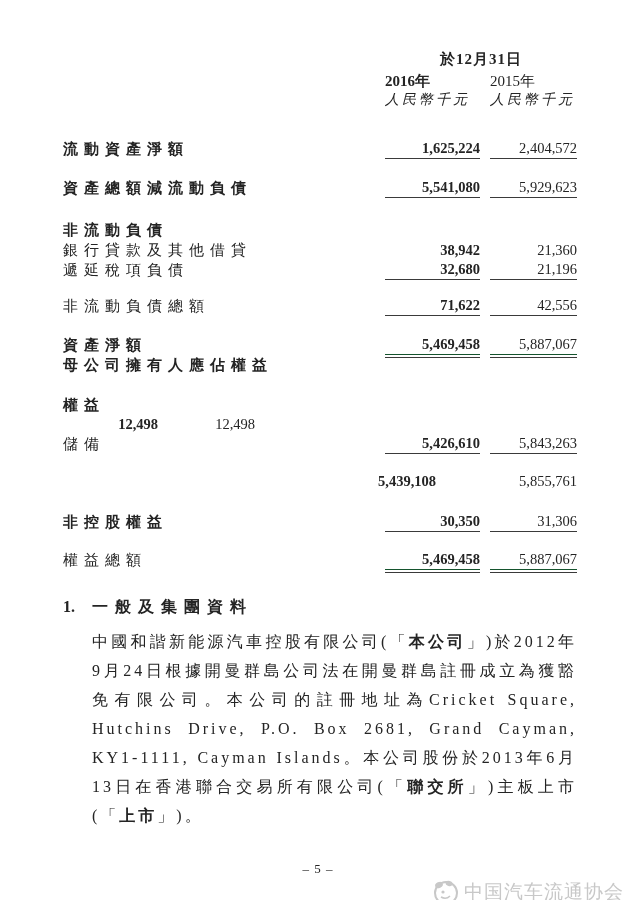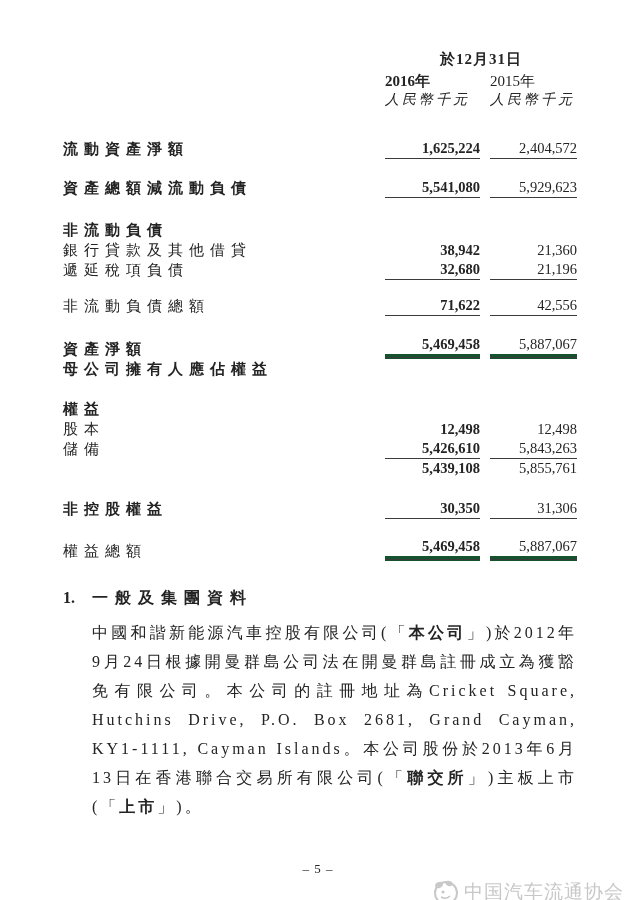--- a/index.html
+++ b/index.html
@@ -38,32 +38,32 @@
   }
   .frow.sect .lbl{font-weight:bold;}
   .frow.boldlbl .lbl{font-weight:bold;}
   .val{
     width:95px;text-align:right;font-size:14.5px;line-height:18px;
     padding-bottom:1px;white-space:nowrap;
   }
   .val.c2{width:87px;margin-left:10px;}
   .val.v16{font-weight:bold;}
   .rule-s{border-bottom:1px solid #3a3a3a;}
-  .rule-d{border-bottom:5px solid #14532d;position:relative;}
+  .rule-d{border-bottom:1px solid #14532d;position:relative;}
   .rule-d::after{
     content:"";position:absolute;left:0;right:0;bottom:-4px;
     border-bottom:1px solid #3a3a3a;
   }
   .mt-r0{margin-top:30px;}
   .mt-r1{margin-top:19px;}
   .mt-r2{margin-top:22px;}
   .mt-r5{margin-top:16px;}
   .mt-r6{margin-top:19px;}
   .mt-r7{margin-top:20px;}
-  .mt-r11{}
+  .mt-r11{margin-top:18px;gap:44px;}
   .mt-r12{margin-top:21px;}
   .mt-r13{margin-top:18px;}
   
   .note{margin-top:26px;}
   .note-head{display:flex;font-weight:bold;font-size:16px;line-height:22px;}
   .note-num{width:29px;}
   .note-title{letter-spacing:7px;}
   .note-para{
     margin-left:29px;margin-top:9px;
     font-size:16px;line-height:29px;letter-spacing:3px;
@@ -144,21 +144,20 @@
 
   <div class="frow sect">
     <div class="lbl">母公司擁有人應佔權益</div>
   </div>
 
   <div class="frow sect mt-r7">
     <div class="lbl">權益</div>
   </div>
 
   <div class="frow">
-    <div class="lbl">股本</div>
     <div class="val v16">12,498</div>
     <div class="val c2">12,498</div>
   </div>
 
   <div class="frow">
     <div class="lbl">儲備</div>
     <div class="val v16 rule-s">5,426,610</div>
     <div class="val c2 rule-s">5,843,263</div>
   </div>
 

